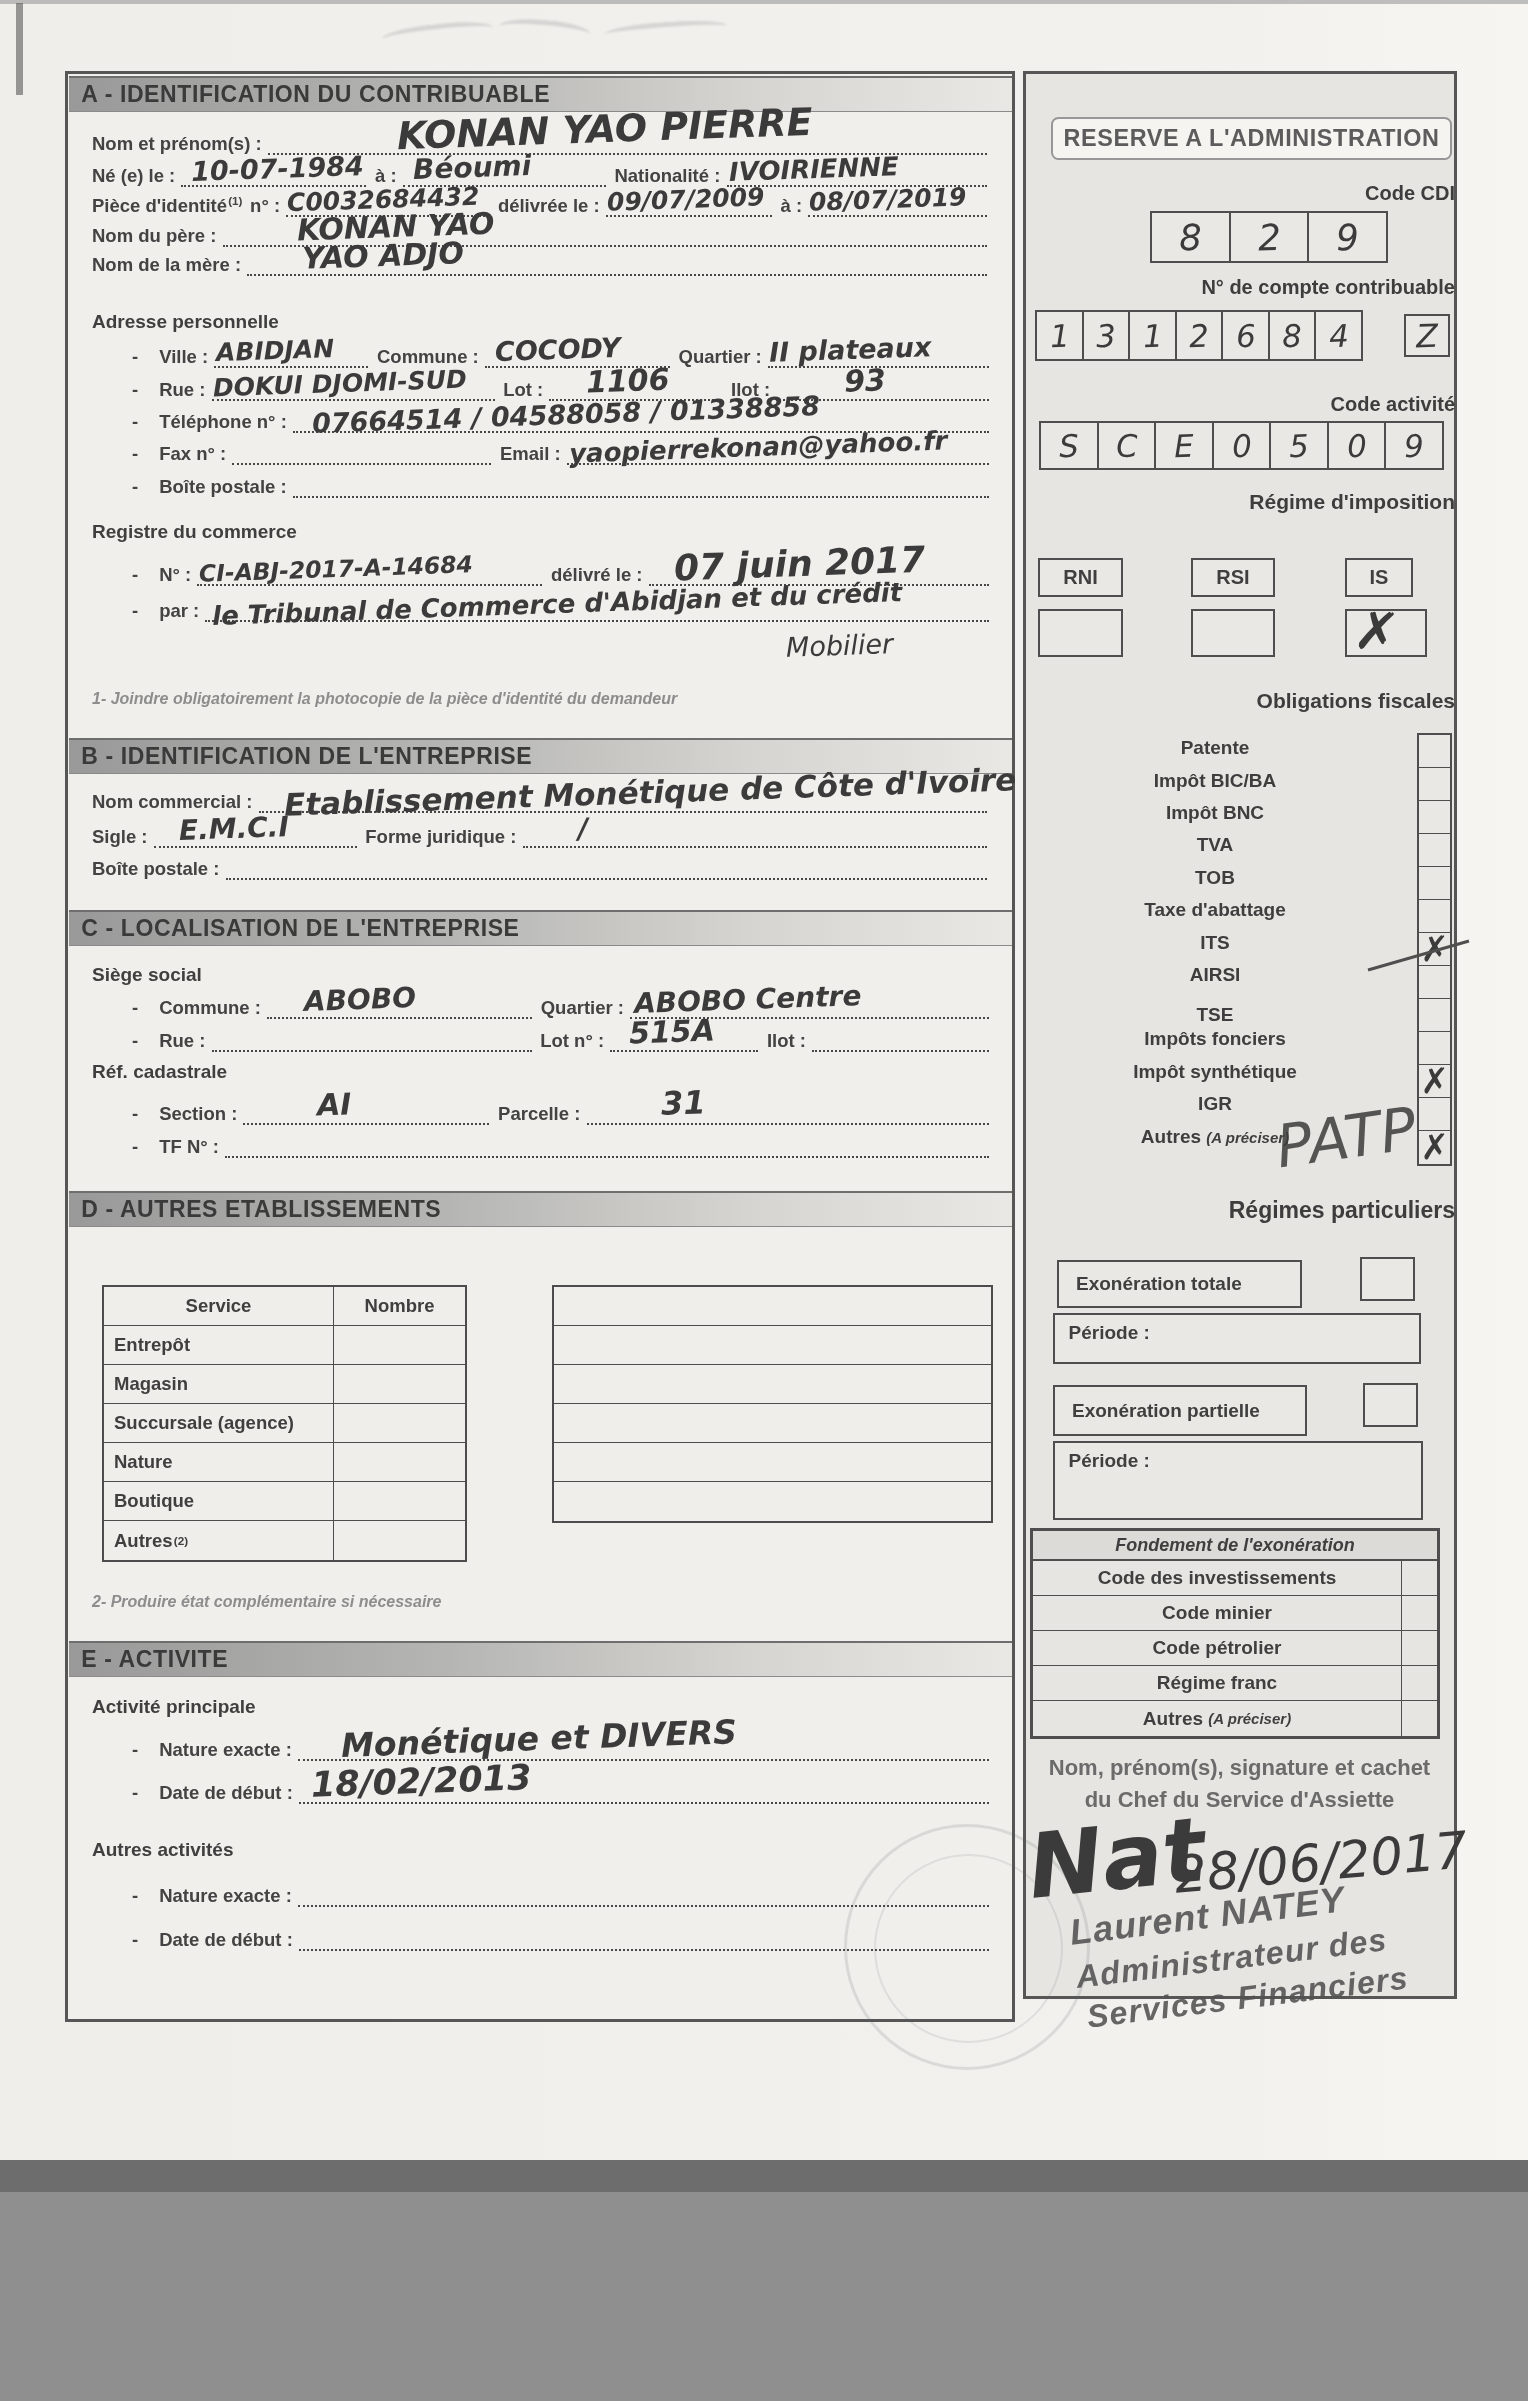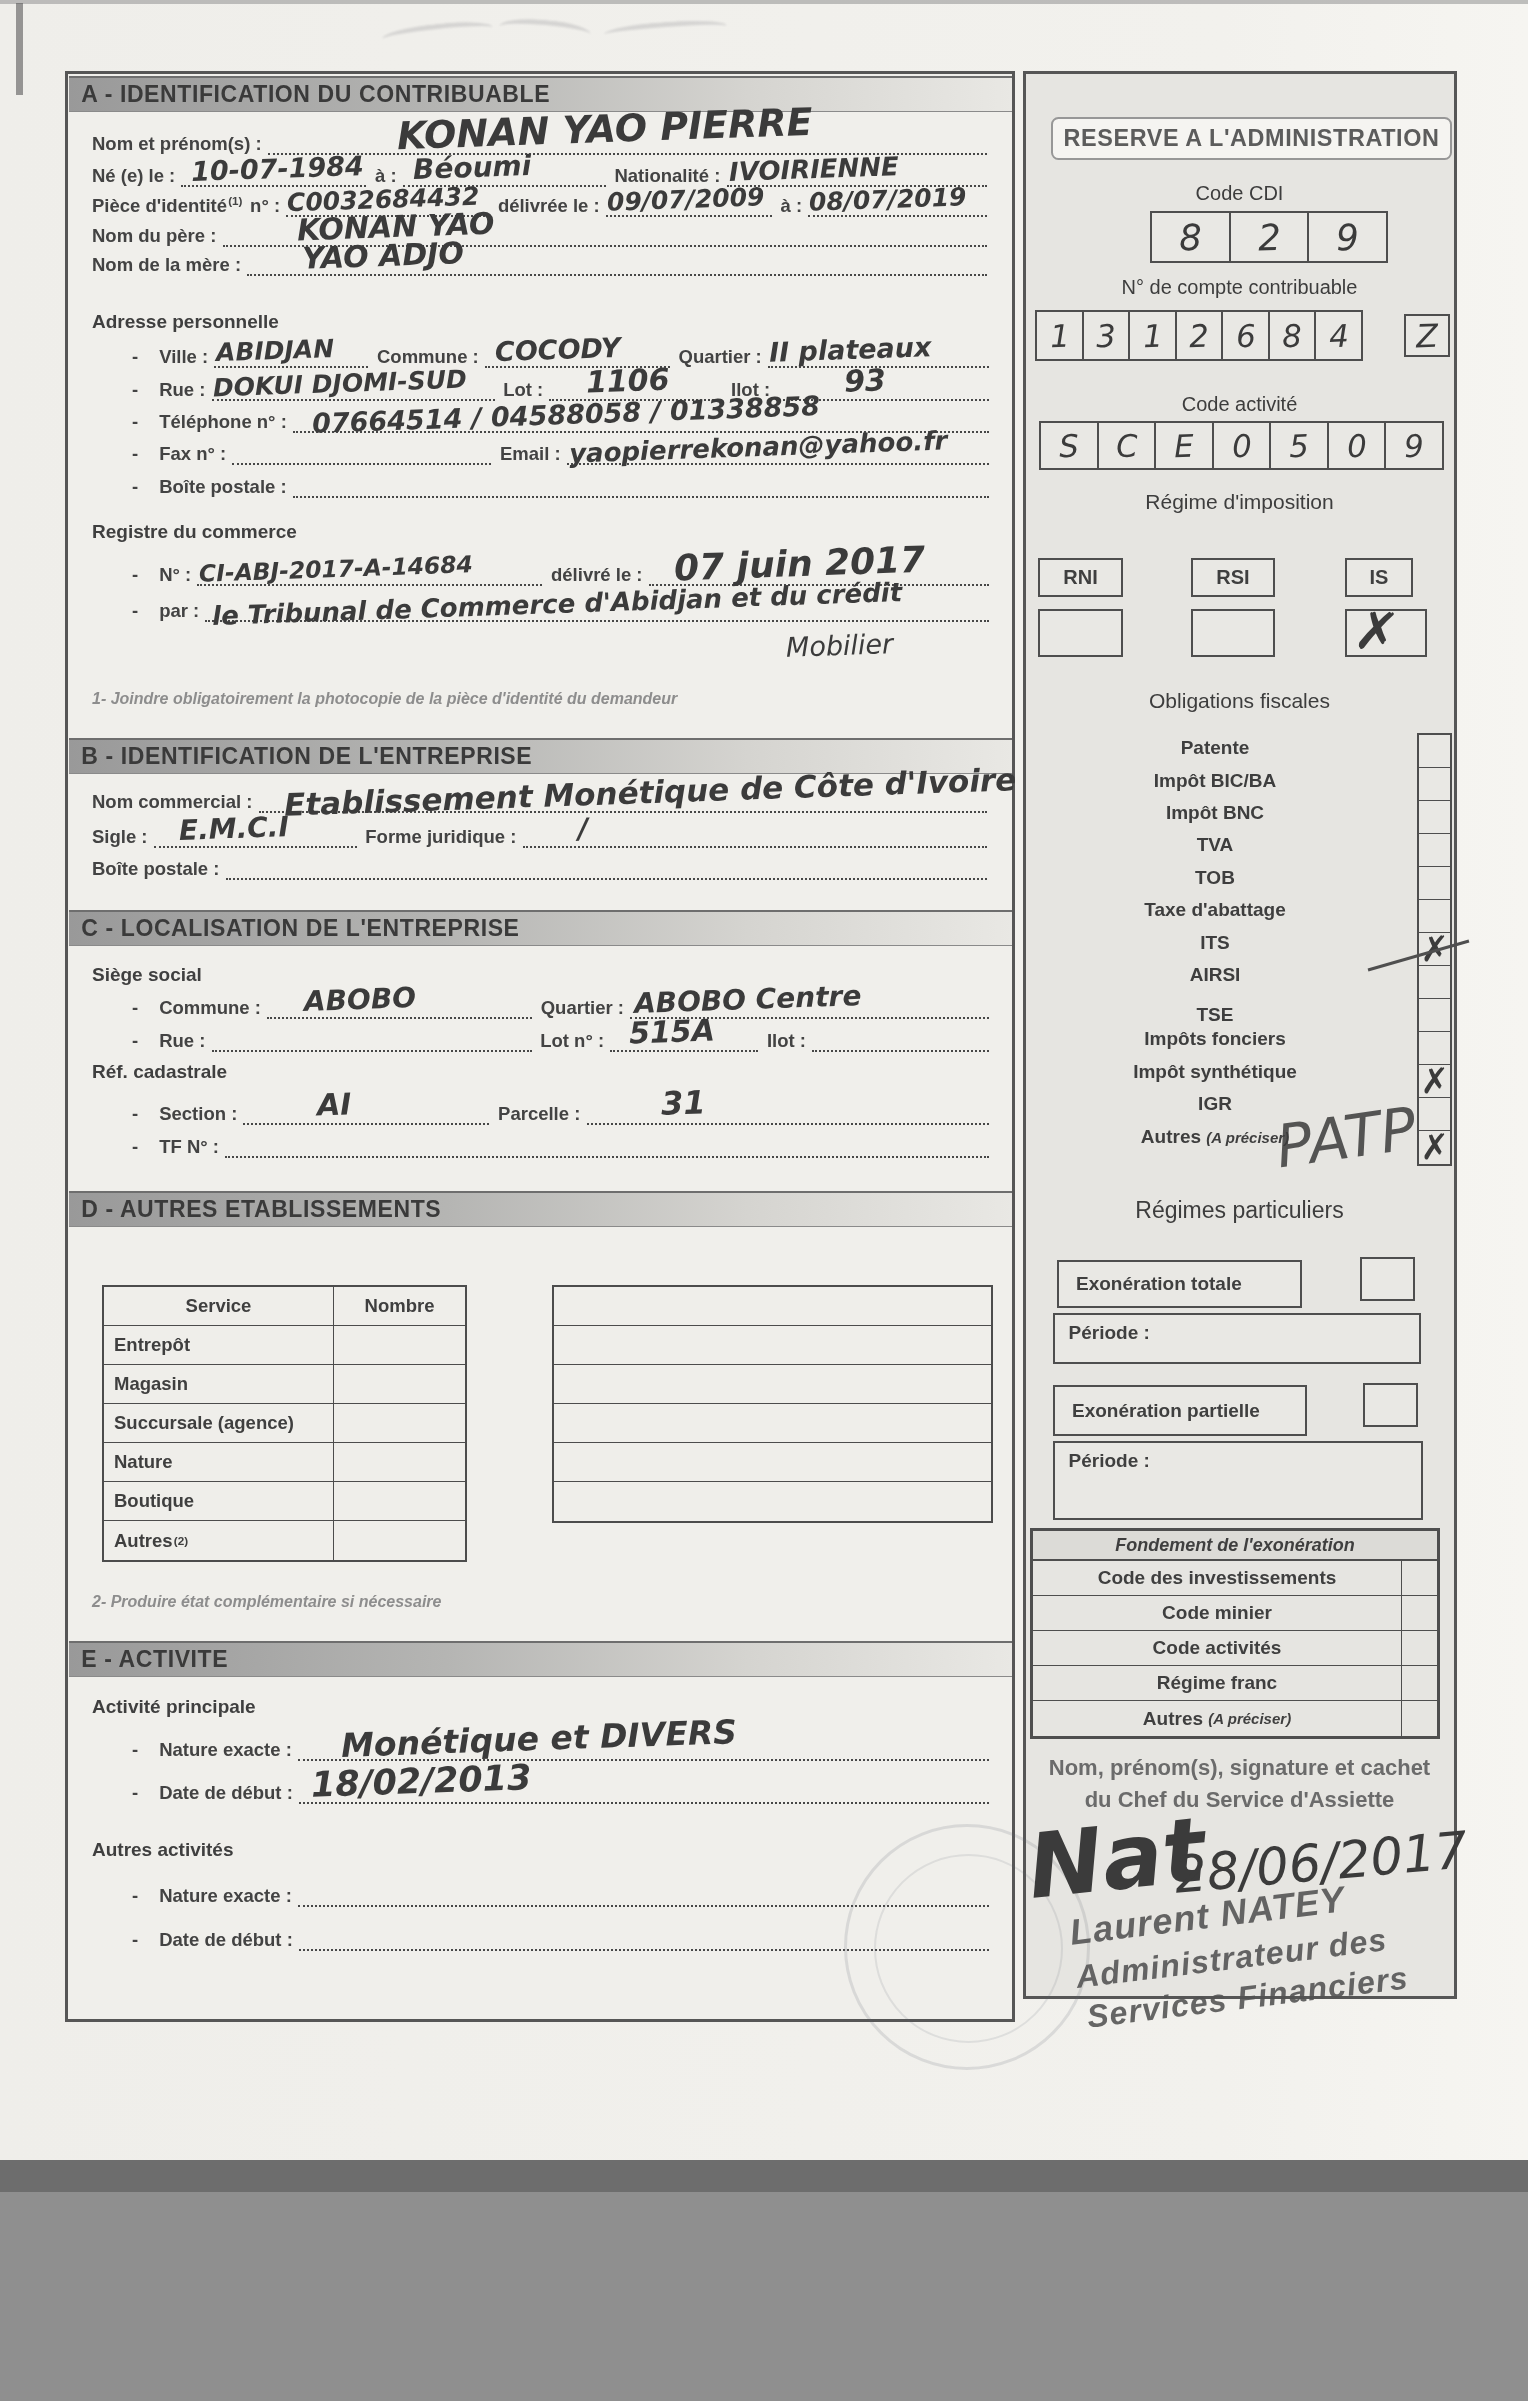--- a/index.html
+++ b/index.html
@@ -46,21 +46,21 @@
   .dtr.hed { font-weight:bold; }
   .dtr.hed .c1, .dtr.hed .c2v { display:flex; align-items:center; justify-content:center; font-size:18.5px; }
   .loc-h { display:flex; align-items:center; justify-content:center; height:39px; border-bottom:1.8px solid #4c4c4c; font-weight:bold; font-size:18.5px; }
   .loc-r { height:39px; border-bottom:1.8px solid #4c4c4c; }
   .loc-r:last-child { border-bottom:none; }
 
   
   .reserve { position:absolute; left:1051px; top:117px; width:401px; height:43px; background:#f5f4f1;
              border:2.5px solid #979797; border-radius:7.4px; display:flex; align-items:center; justify-content:center;
              font-weight:bold; font-size:23.4px; color:#5c5c5c; letter-spacing:0.6px; }
-  .rlabel { position:absolute; left:1024px; width:431px; text-align:center; font-weight:normal; font-size:20px; color:#3d3d3d; }
+  .rlabel { position:absolute; left:1024px; width:431px; text-align:right; font-weight:bold; font-size:20px; color:#3d3d3d; }
   .cells { position:absolute; display:flex; }
   .cell { border:2.5px solid #4e4e4e; margin-left:-2.5px; display:flex; align-items:center; justify-content:center; background:#e9e8e4; }
   .cell:first-child { margin-left:0; }
   .cell .hw { font-size:33px; }
   .regbox { position:absolute; border:2.5px solid #4e4e4e; display:flex; align-items:center; justify-content:center;
             font-weight:bold; font-size:20px; background:#e9e8e4; }
   .chk { position:absolute; border:2.5px solid #4e4e4e; background:#e9e8e4; }
   .chk .hw { position:absolute; font-size:54px; left:7.4px; top:-11px; transform:rotate(6deg); }
   .obl { position:absolute; left:1024px; width:382px; text-align:center; font-weight:bold; font-size:19px; color:#3e3e3e; }
   .obl .sub { font-size:15px; font-style:italic; }
@@ -559,21 +559,21 @@
   <div class="fh">Fondement de l'exonération</div>
   <div class="fr">
       <div class="fl">Code des investissements</div>
       <div class="fc"></div>
     </div>
   <div class="fr">
       <div class="fl">Code minier</div>
       <div class="fc"></div>
     </div>
   <div class="fr">
-      <div class="fl">Code activités</div>
+      <div class="fl">Code pétrolier</div>
       <div class="fc"></div>
     </div>
   <div class="fr">
       <div class="fl">Régime franc</div>
       <div class="fc"></div>
     </div>
   <div class="fr">
       <div class="fl"><span>Autres</span>&nbsp;<span style="font-size:15px;font-style:italic">(A préciser)</span></div>
       <div class="fc"></div>
     </div>

